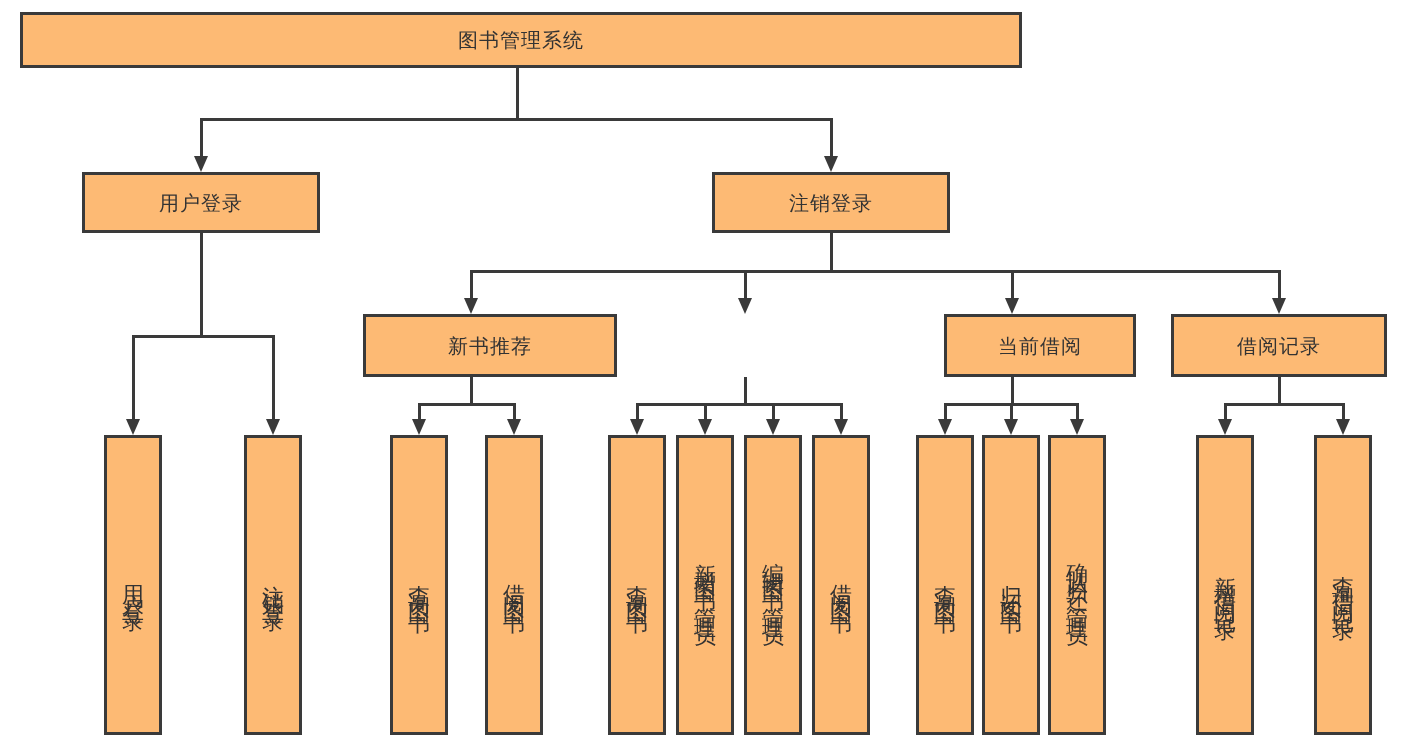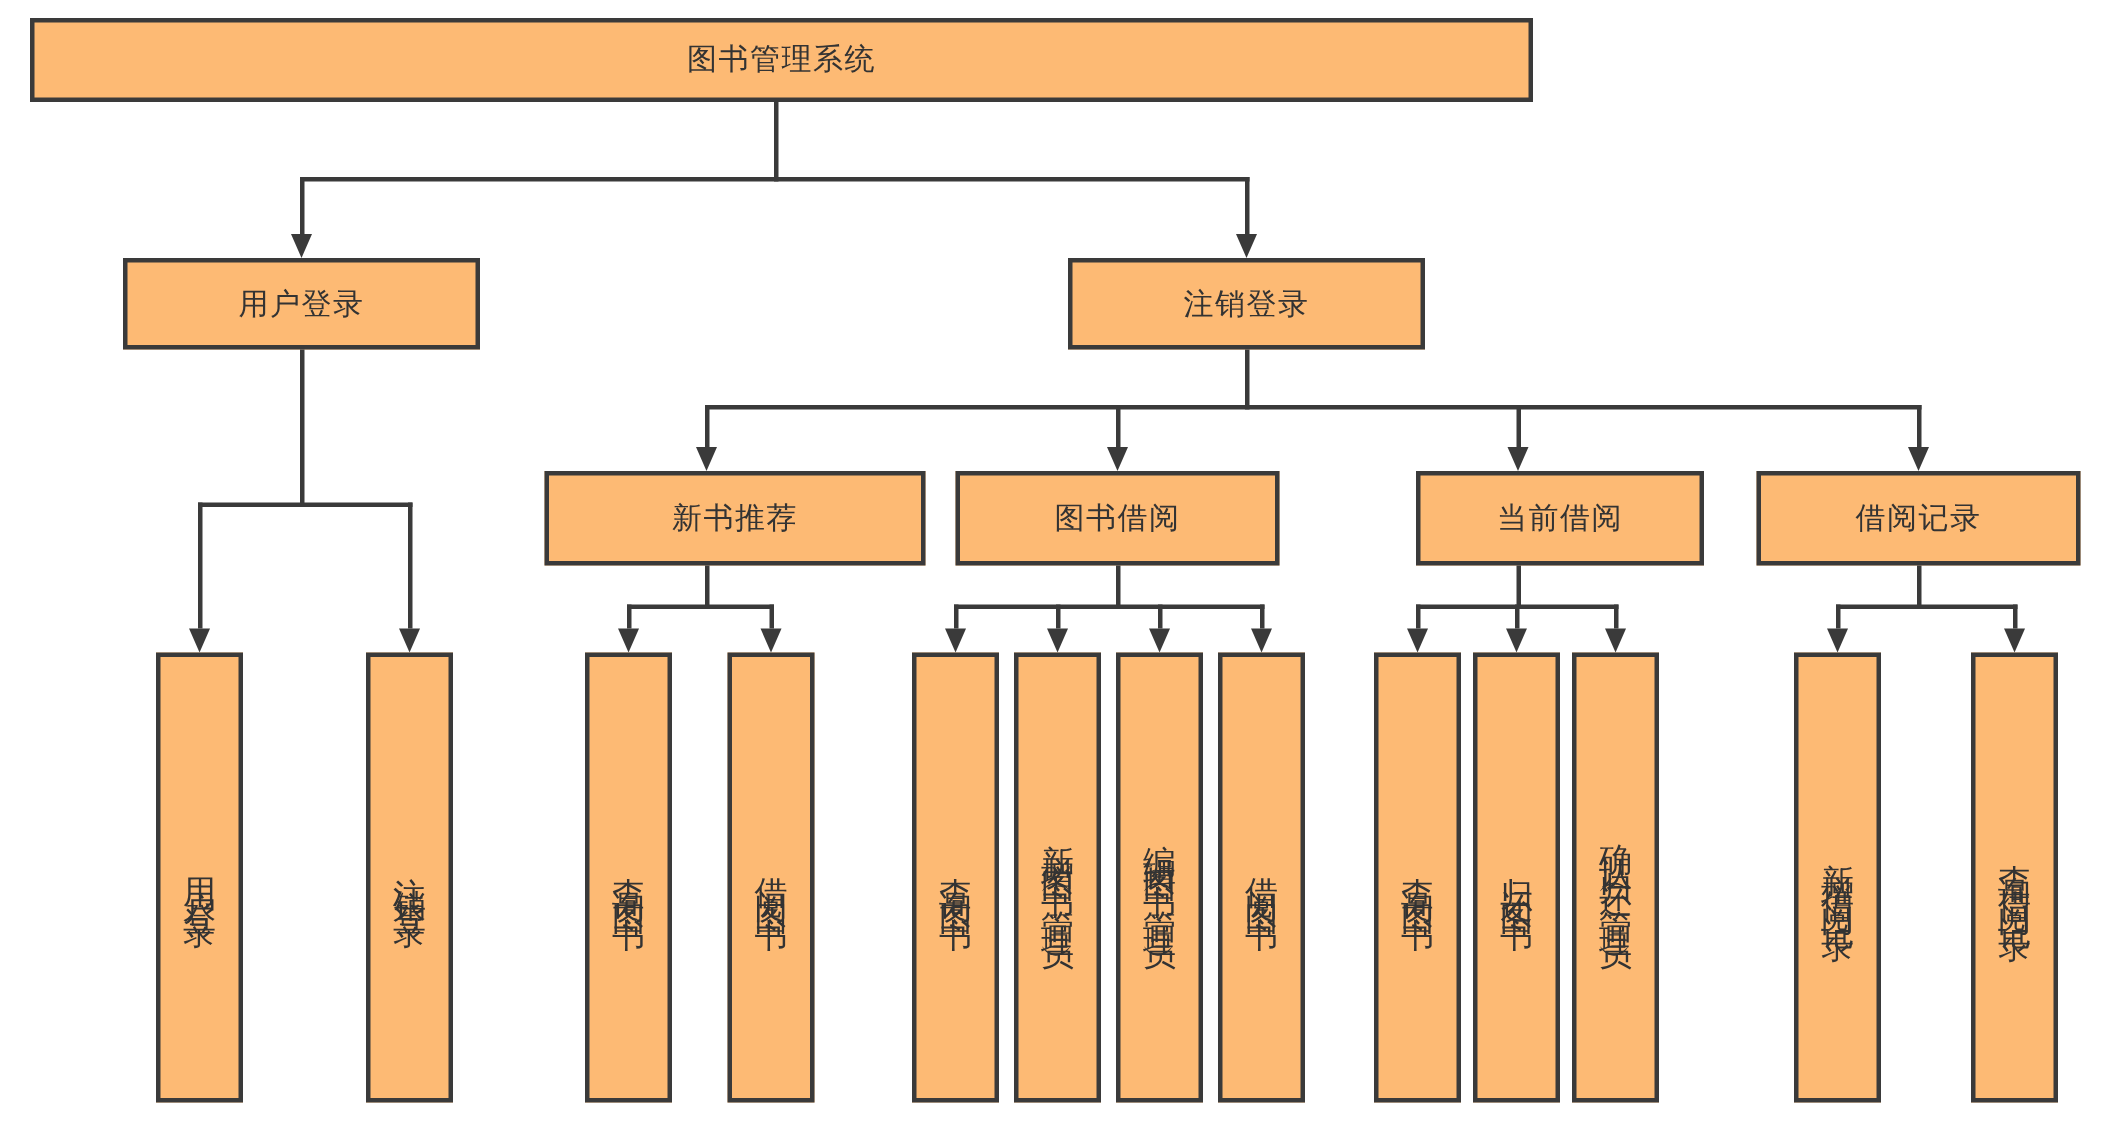--- a/index.html
+++ b/index.html
@@ -66,23 +66,20 @@
 
   <div class="node" style="left:82px;top:172px;width:238px;height:61px">
     <span>用户登录</span>
   </div>
   <div class="node" style="left:712px;top:172px;width:238px;height:61px">
     <span>注销登录</span>
   </div>
 
   <div class="node" style="left:363px;top:314px;width:254px;height:63px">
     <span>新书推荐</span>
-  </div>
-  <div class="node" style="left:637px;top:314px;width:216px;height:63px">
-    <span>图书借阅</span>
   </div>
   <div class="node" style="left:944px;top:314px;width:192px;height:63px">
     <span>当前借阅</span>
   </div>
   <div class="node" style="left:1171px;top:314px;width:216px;height:63px">
     <span>借阅记录</span>
   </div>
 
   <div class="node leaf" style="left:104px;top:435px;width:58px;height:300px">
     <span class="vtext">用户登录</span>

